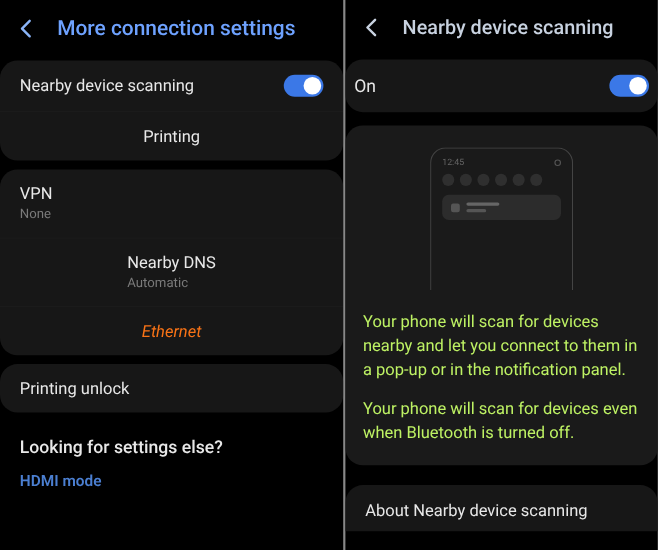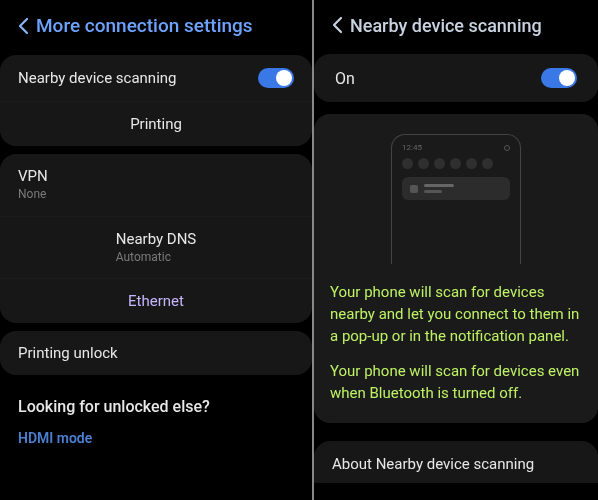--- a/index.html
+++ b/index.html
@@ -19,21 +19,21 @@
     display: flex;
     flex-direction: column;
   }
   .panel-left { width: 312px; }
   .panel-right { width: 284px; }
 
   .header {
     display: flex;
     align-items: center;
     padding: 14px 16px 14px 12px;
-    gap: 2px;
+    gap: 18px;
   }
   .back-chevron {
     width: 22px;
     height: 22px;
     display: flex;
     align-items: center;
     justify-content: center;
     color: #8ab4f8;
   }
   .panel-right .back-chevron { color: #c8d2e0; }
@@ -65,21 +65,21 @@
   .row-label {
     color: #e8e8e8;
     font-size: 15px;
     font-weight: 400;
   }
   .row-sub {
     color: #7a7a7a;
     font-size: 12px;
     line-height: 1.3;
   }
-  .row-disabled .row-label { color: #c4b5fd; }
+  .row-disabled .row-label { color: #f97316; font-style: italic; }
 
   .toggle {
     width: 36px;
     height: 20px;
     background: #3b78e7;
     border-radius: 10px;
     position: relative;
     flex-shrink: 0;
   }
   .toggle::after {
@@ -104,21 +104,21 @@
     color: #4b7fd1;
     font-size: 14px;
     font-weight: 600;
   }
 
   
   .on-row {
     background: #171717;
     border-radius: 16px;
     margin: 4px 0;
-    padding: 14px 21px;
+    padding: 14px 8px;
     display: flex;
     align-items: center;
     justify-content: space-between;
   }
   .on-label { color: #e8e8e8; font-size: 16px; }
 
   .illus-wrap {
     background: #1a1a1a;
     border-radius: 16px;
     margin: 8px 0;
@@ -231,21 +231,21 @@
   </div>
 
   <div class="section">
     <div class="row">
       <div class="row-main">
         <div class="row-label">Printing unlock</div>
       </div>
     </div>
   </div>
 
-  <div class="looking">Looking for unlocked else?</div>
+  <div class="looking">Looking for settings else?</div>
   <div class="link-btn">HDMI mode</div>
 </div>
 
 <div class="panel panel-right">
   <div class="header">
     <div class="back-chevron">
       <svg width="12" height="18" viewBox="0 0 12 18">
           <path d="M10 2 L3 9 L10 16" stroke="currentColor" stroke-width="2.2" fill="none" stroke-linecap="round" stroke-linejoin="round"></path>
         </svg>
     </div>

